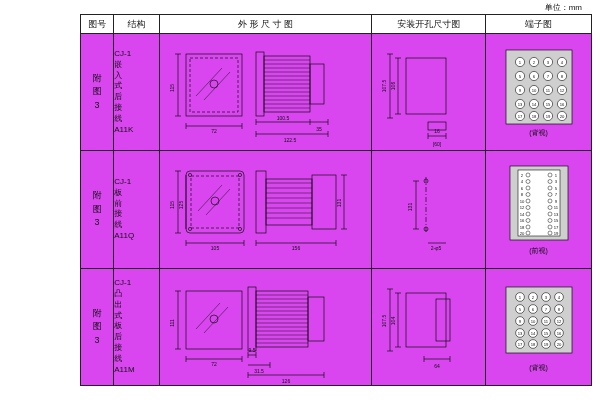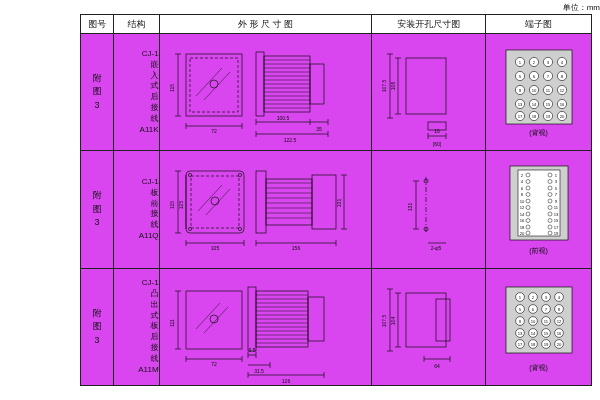--- a/index.html
+++ b/index.html
@@ -1,28 +1,28 @@
 <!DOCTYPE html>
 <html><head>
 <meta charset="utf-8">
 <style>
   html,body{margin:0;padding:0;background:#ffffff;}
   body{width:600px;height:400px;overflow:hidden;font-family:"Liberation Sans","DejaVu Sans",sans-serif;color:#111;}
   .page{position:relative;width:600px;height:400px;}
-  .unit{position:absolute;right:0;top:2px;font-size:8px;color:#111;}
+  .unit{position:absolute;right:18px;top:2px;font-size:8px;color:#111;}
   table.main{position:absolute;left:80px;top:14px;border-collapse:collapse;width:512px;height:372px;background:#d946ef;}
   table.main td,table.main th{border:1px solid #222;padding:0;}
   thead th{font-weight:normal;font-size:9px;height:18px;background:#fff;}
   .c-num{width:32px;}
   .c-struct{width:44px;font-family:Liberation Serif, serif;}
   .c-outline{width:210px;margin-left:40px;}
   .c-hole{width:112px;}
   .c-term{width:104px;}
   td.num{text-align:center;font-size:9px;line-height:1.5;vertical-align:middle;}
-  td.struct{text-align:right;font-size:8px;line-height:1.35;vertical-align:middle;}
+  td.struct{text-align:left;font-size:8px;line-height:1.35;vertical-align:middle;}
   td.cell{vertical-align:middle;position:relative;height:116px;}
   .wrap{position:relative;width:100%;height:116px;}
   svg{display:block;}
   .dim{font-size:5px;fill:#111;font-family:"Liberation Sans",sans-serif;}
   .tinylbl{font-size:4.2px;fill:#111;}
   .cap{font-size:7px;text-align:center;color:#111;}
   .stack{display:flex;flex-direction:column;align-items:center;justify-content:center;height:100%;}
 </style>
 </head>
 <body>

